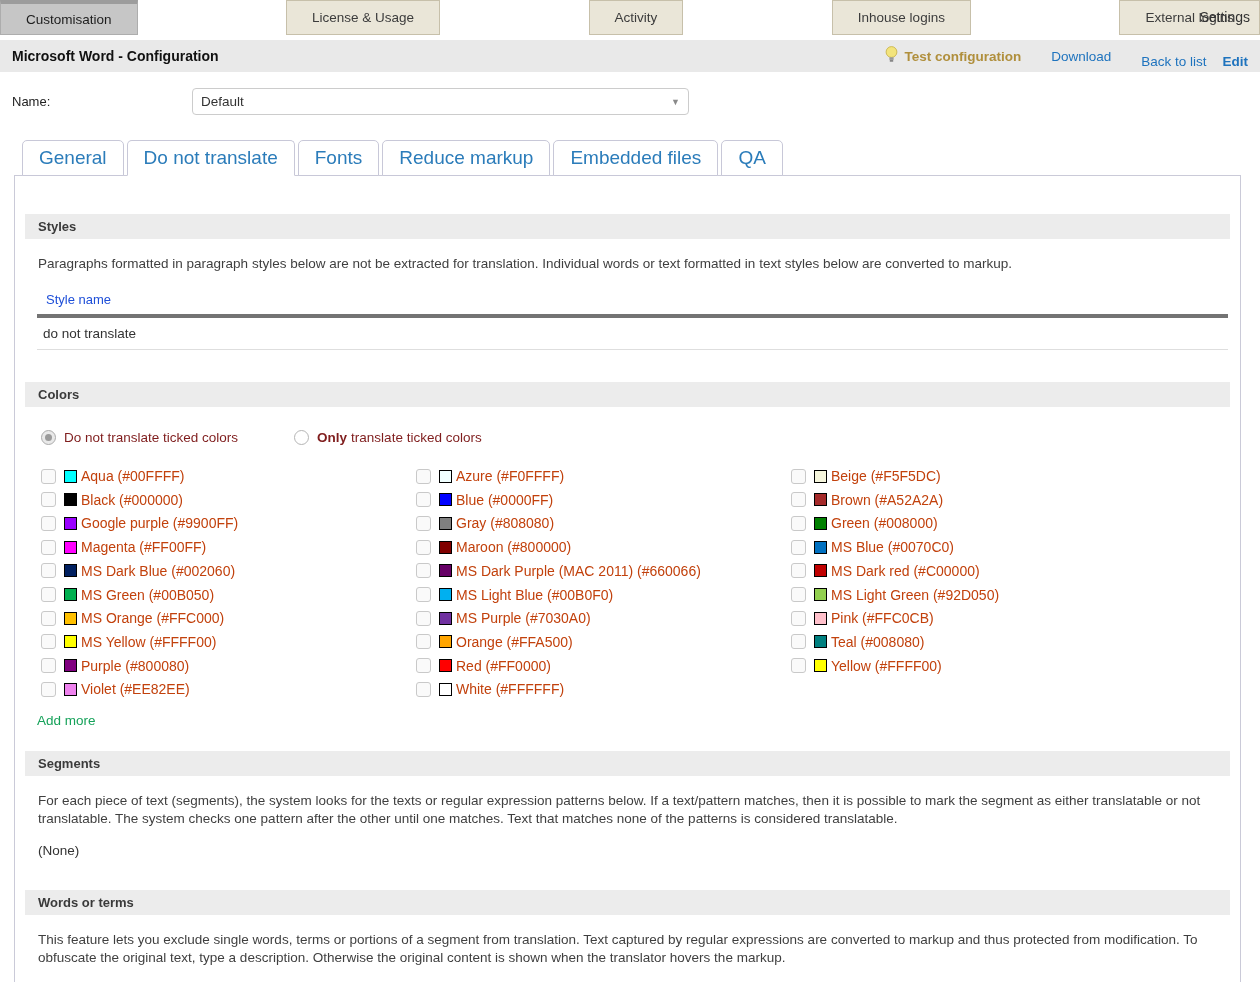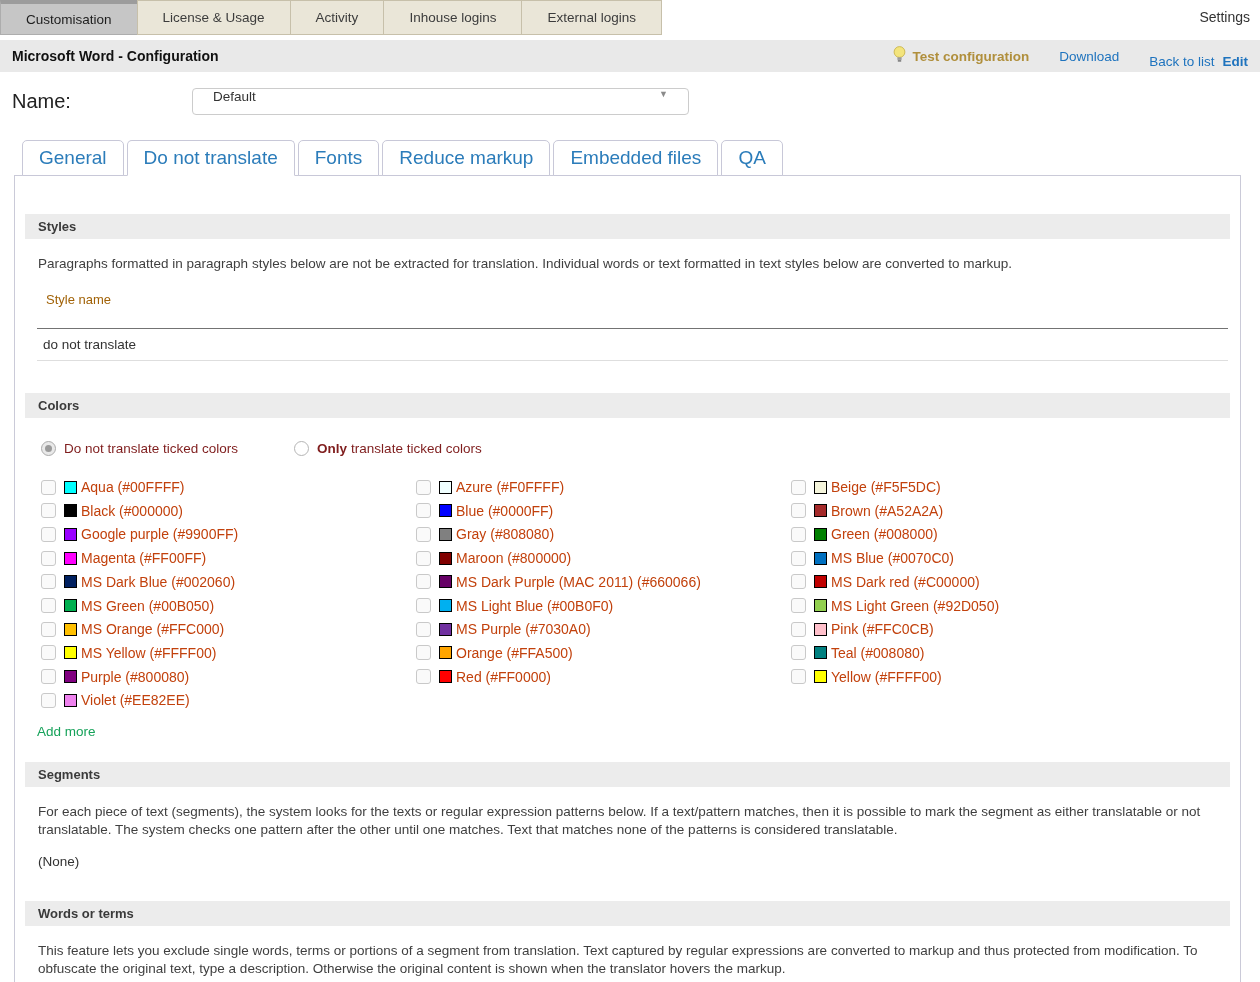--- a/index.html
+++ b/index.html
@@ -1,48 +1,48 @@
 <!DOCTYPE html>
 <html><head>
 <meta charset="utf-8">
 <style>
   * { box-sizing: border-box; margin: 0; padding: 0; }
   html, body { width: 1260px; height: 982px; overflow: hidden; background: #fff;
     font-family: "Liberation Sans", sans-serif; color: #3f3f3f; }
 
   
   .top-bar { position: relative; height: 35px; }
-  #top-tabs { display: flex; height: 35px; }
+  #top-tabs { display: flex; height: 35px; justify-content: space-between; }
   .top-tab { background: #eae6d8; border: 1px solid #c7c0aa; margin-left: -1px;
     padding: 0 25px; display: flex; align-items: center; font-size: 13.5px;
     color: #3c3c3c; cursor: pointer; white-space: nowrap; }
   .top-tab:first-child { margin-left: 0; }
   .top-tab.active { background: #c6c6c6; border-color: #adadad;
     border-top: 4px solid #9c9c9c; color: #1d1d1d; }
   .settings-link { position: absolute; right: 10px; top: 9px; font-size: 14px;
     color: #333; cursor: pointer; }
 
   
   .header-bar { margin-top: 5px; height: 32px; background: #e9e9e9;
     display: flex; align-items: center; justify-content: space-between;
     padding: 0 12px; }
   .header-title { font-size: 14px; font-weight: bold; color: #111; }
   .header-actions { display: flex; align-items: center; gap: 30px; }
   .test-config { display: flex; align-items: center; gap: 6px;
     color: #b08f3c; font-weight: bold; font-size: 13.5px; cursor: pointer; }
   .hlink { color: #1e73be; font-size: 13.5px; cursor: pointer; }
   .hlink.bold { font-weight: bold; }
-  .hgroup { display: flex; align-items: center; gap: 8px; margin-top: 10px; }
+  .hgroup { display: flex; align-items: center; gap: 16px; margin-top: 10px; }
 
   
   .name-row { display: flex; align-items: center; padding: 16px 12px 14px; }
-  .name-label { width: 180px; font-size: 20px; color: #222; }
+  .name-label { width: 180px; font-size: 13px; color: #222; }
   .dropdown { width: 497px; height: 27px; border: 1px solid #ccc; border-radius: 4px;
-    display: flex; align-items: flex-start; justify-content: space-between;
-    padding: 0 20px; font-size: 13.5px; color: #333; cursor: pointer; background: #fff; }
+    display: flex; align-items: center; justify-content: space-between;
+    padding: 0 8px; font-size: 13.5px; color: #333; cursor: pointer; background: #fff; }
   .dd-arrow { color: #8a8a8a; font-size: 9px; }
 
   
   #config-tabs { display: flex; margin: 11px 0 0 22px; position: relative; z-index: 2; }
   .ctab { background: #fff; border: 1px solid #c8c8d8; border-radius: 5px 5px 0 0;
     padding: 0 16px; height: 36px; line-height: 34px; font-size: 19px;
     color: #2b7cba; margin-right: 3px; margin-bottom: -1px; cursor: pointer;
     white-space: nowrap; }
   .ctab.active { border-bottom-color: #fff; }
 
@@ -51,22 +51,22 @@
     padding: 38px 0 30px; position: relative; z-index: 1; min-height: 810px; }
   .section-bar { margin: 0 10px; background: #ececec; color: #3a3a3a;
     font-weight: bold; font-size: 13px; padding: 5px 13px; }
   .section-desc { margin: 16px 22px 0 23px; font-size: 13.5px; color: #3f3f3f;
     line-height: 1.35; }
   .none-label { margin: 14px 22px 0 23px; font-size: 13.5px; color: #333; }
   .mt32 { margin-top: 32px; }
 
   
   .styles-table { margin: 14px 12px 0 22px; }
-  .table-header { color: #a16207; font-size: 13px; padding: 5px 0 21px 9px;
-    border-bottom: 1px solid #737373; }
+  .table-header { color: #1d4ed8; font-size: 13px; padding: 5px 0 7px 9px;
+    border-bottom: 4px solid #737373; }
   .style-row { font-size: 13.5px; color: #333; padding: 8px 0 8px 6px;
     border-bottom: 1px solid #dedede; }
 
   
   #radio-row { display: flex; margin: 23px 0 0 26px; }
   .radio-opt { display: flex; align-items: center; font-size: 13.5px; color: #7f1d1d;
     cursor: pointer; }
   .radio-opt + .radio-opt { margin-left: 56px; }
   .radio { width: 15px; height: 15px; border-radius: 50%; border: 1px solid #b5b5b5;
     background: #fff; margin-right: 8px; position: relative; flex: none; }
@@ -258,20 +258,25 @@
         <label class="color-item">
           <span class="cb"></span>
           <span class="swatch" style="background: rgb(255, 165, 0);"></span>
           <span class="clabel">Orange (#FFA500)</span>
         </label>
         <label class="color-item">
           <span class="cb"></span>
           <span class="swatch" style="background: rgb(255, 0, 0);"></span>
           <span class="clabel">Red (#FF0000)</span>
         </label>
+        <label class="color-item">
+          <span class="cb"></span>
+          <span class="swatch" style="background: rgb(255, 255, 255);"></span>
+          <span class="clabel">White (#FFFFFF)</span>
+        </label>
       </div>
       <div class="color-col">
         <label class="color-item">
           <span class="cb"></span>
           <span class="swatch" style="background: rgb(245, 245, 220);"></span>
           <span class="clabel">Beige (#F5F5DC)</span>
         </label>
         <label class="color-item">
           <span class="cb"></span>
           <span class="swatch" style="background: rgb(165, 42, 42);"></span>

